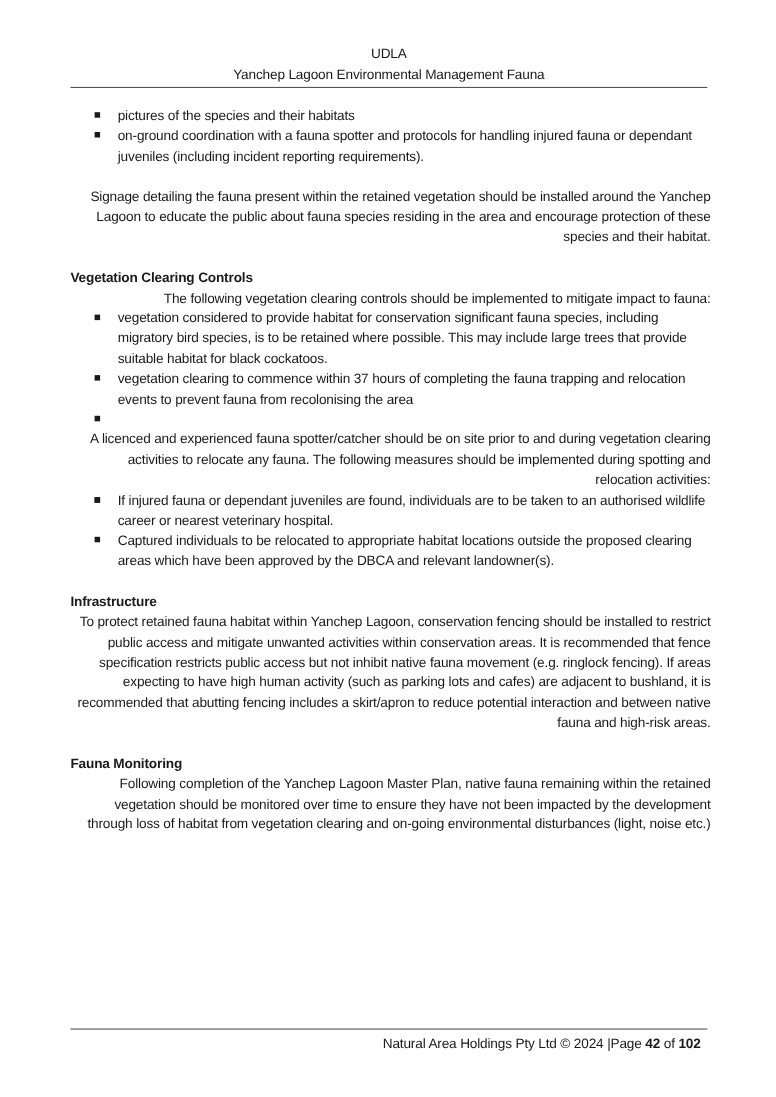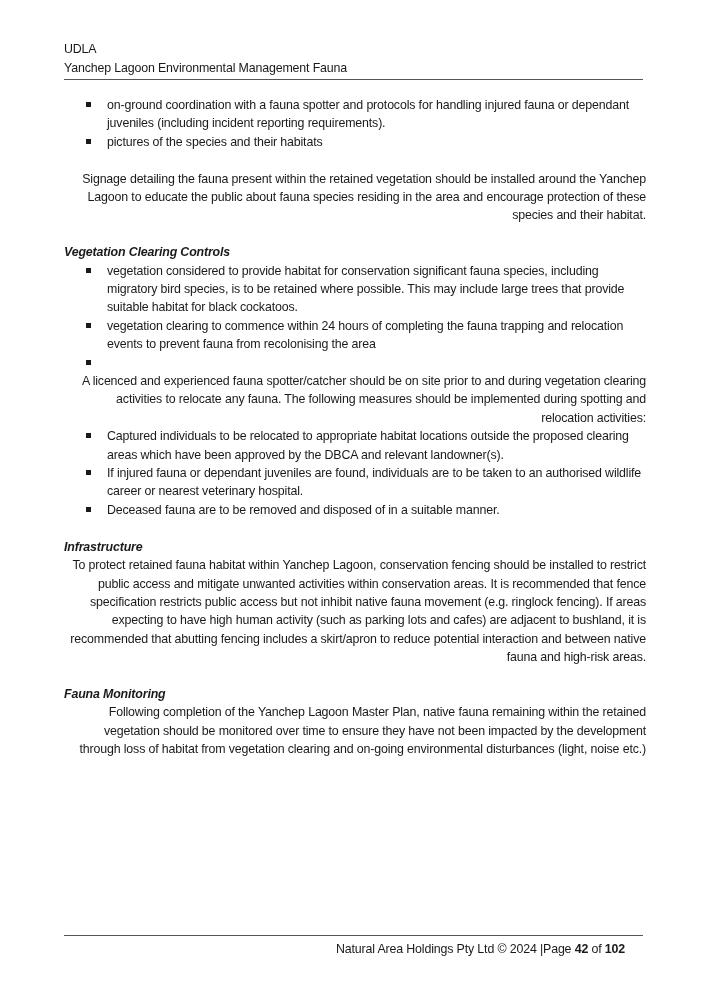--- a/index.html
+++ b/index.html
@@ -2,67 +2,67 @@
 <html><head>
 <meta charset="utf-8">
 <style>
   html, body { margin: 0; padding: 0; background: #ffffff; }
   body {
     width: 705px; height: 997px; position: relative; overflow: hidden;
     font-family: "Liberation Sans", sans-serif; color: #1a1a1a;
     font-size: 12.4px; letter-spacing: -0.15px;
   }
   .header { position: absolute; left: 64px; top: 40px; width: 579px; }
-  .header .line { line-height: 19px; font-size: 12.4px; }
+  .header .line { line-height: 19px; font-size: 12.4px; text-align: center; }
   .header-rule { position: absolute; left: 64px; top: 79px; width: 579px; height: 1px; background: #555; }
   .content { position: absolute; left: 64px; top: 96px; width: 582px; }
   .p { line-height: 18.4px; margin: 0; text-align: right; }
   .gap { height: 18.4px; }
-  .heading { font-weight: bold; font-style: italic; line-height: 18.4px; }
+  .heading { font-weight: bold; line-height: 18.4px; }
   ul.bullets { list-style: none; margin: 0; padding: 0; }
   ul.bullets li { position: relative; padding-left: 43px; line-height: 18.4px; }
   ul.bullets li .bul {
     position: absolute; left: 22px; top: 6px; width: 5px; height: 5px; background: #1a1a1a;
   }
   .footer-rule { position: absolute; left: 64px; top: 935px; width: 579px; height: 1px; background: #555; }
-  .footer { position: absolute; right: 80px; top: 940px; font-size: 12.4px; line-height: 18px; text-align: right; }
+  .footer { position: absolute; right: 68px; top: 940px; font-size: 12.4px; line-height: 18px; text-align: right; }
   .footer b { font-weight: bold; }
 </style>
 </head>
 <body>
 
 <div class="header">
   <div class="line">UDLA</div>
   <div class="line">Yanchep Lagoon Environmental Management Fauna</div>
 </div>
 <div class="header-rule"></div>
 
 <div class="content">
   <ul class="bullets">
+    <li><span class="bul"></span><span>pictures of the species and their habitats</span></li>
     <li><span class="bul"></span><span>on-ground coordination with a fauna spotter and protocols for handling injured fauna or dependant juveniles (including incident reporting requirements).</span></li>
-    <li><span class="bul"></span><span>pictures of the species and their habitats</span></li>
   </ul>
   <div class="gap"></div>
   <p class="p">Signage detailing the fauna present within the retained vegetation should be installed around the Yanchep Lagoon to educate the public about fauna species residing in the area and encourage protection of these species and their habitat.</p>
   <div class="gap"></div>
 
   <div class="heading">Vegetation Clearing Controls</div>
+  <p class="p">The following vegetation clearing controls should be implemented to mitigate impact to fauna:</p>
   <ul class="bullets">
     <li><span class="bul"></span><span>vegetation considered to provide habitat for conservation significant fauna species, including migratory bird species, is to be retained where possible. This may include large trees that provide suitable habitat for black cockatoos.</span></li>
-    <li><span class="bul"></span><span>vegetation clearing to commence within 24 hours of completing the fauna trapping and relocation events to prevent fauna from recolonising the area</span></li>
+    <li><span class="bul"></span><span>vegetation clearing to commence within 37 hours of completing the fauna trapping and relocation events to prevent fauna from recolonising the area</span></li>
     <li><span class="bul"></span></li>
   </ul>
   <div class="gap"></div>
 
   <p class="p">A licenced and experienced fauna spotter/catcher should be on site prior to and during vegetation clearing activities to relocate any fauna. The following measures should be implemented during spotting and relocation activities:</p>
   <ul class="bullets">
     <li><span class="bul"></span></li>
+    <li><span class="bul"></span><span>If injured fauna or dependant juveniles are found, individuals are to be taken to an authorised wildlife career or nearest veterinary hospital.</span></li>
     <li><span class="bul"></span><span>Captured individuals to be relocated to appropriate habitat locations outside the proposed clearing areas which have been approved by the DBCA and relevant landowner(s).</span></li>
-    <li><span class="bul"></span><span>If injured fauna or dependant juveniles are found, individuals are to be taken to an authorised wildlife career or nearest veterinary hospital.</span></li>
-    <li><span class="bul"></span><span>Deceased fauna are to be removed and disposed of in a suitable manner.</span></li>
   </ul>
   <div class="gap"></div>
 
   <div class="heading">Infrastructure</div>
   <p class="p">To protect retained fauna habitat within Yanchep Lagoon, conservation fencing should be installed to restrict public access and mitigate unwanted activities within conservation areas. It is recommended that fence specification restricts public access but not inhibit native fauna movement (e.g. ringlock fencing). If areas expecting to have high human activity (such as parking lots and cafes) are adjacent to bushland, it is recommended that abutting fencing includes a skirt/apron to reduce potential interaction and between native fauna and high-risk areas.</p>
   <div class="gap"></div>
 
   <div class="heading">Fauna Monitoring</div>
   <p class="p">Following completion of the Yanchep Lagoon Master Plan, native fauna remaining within the retained vegetation should be monitored over time to ensure they have not been impacted by the development through loss of habitat from vegetation clearing and on-going environmental disturbances (light, noise etc.)</p>
 </div>

